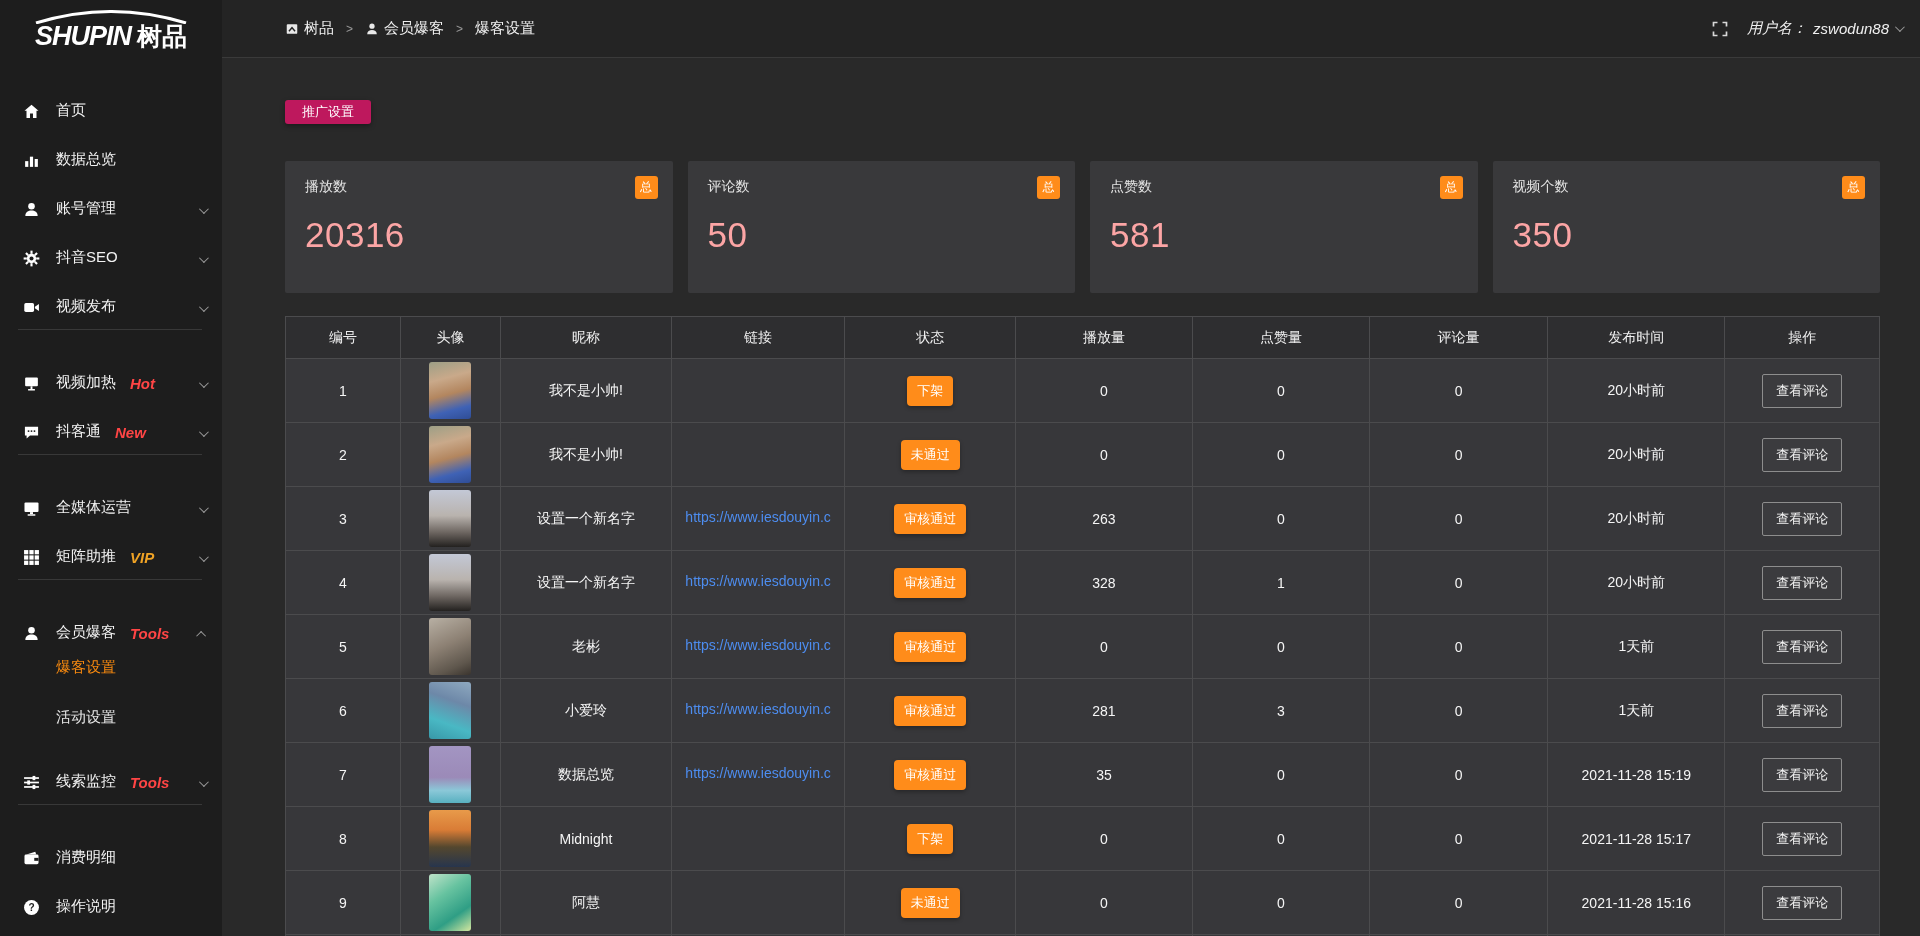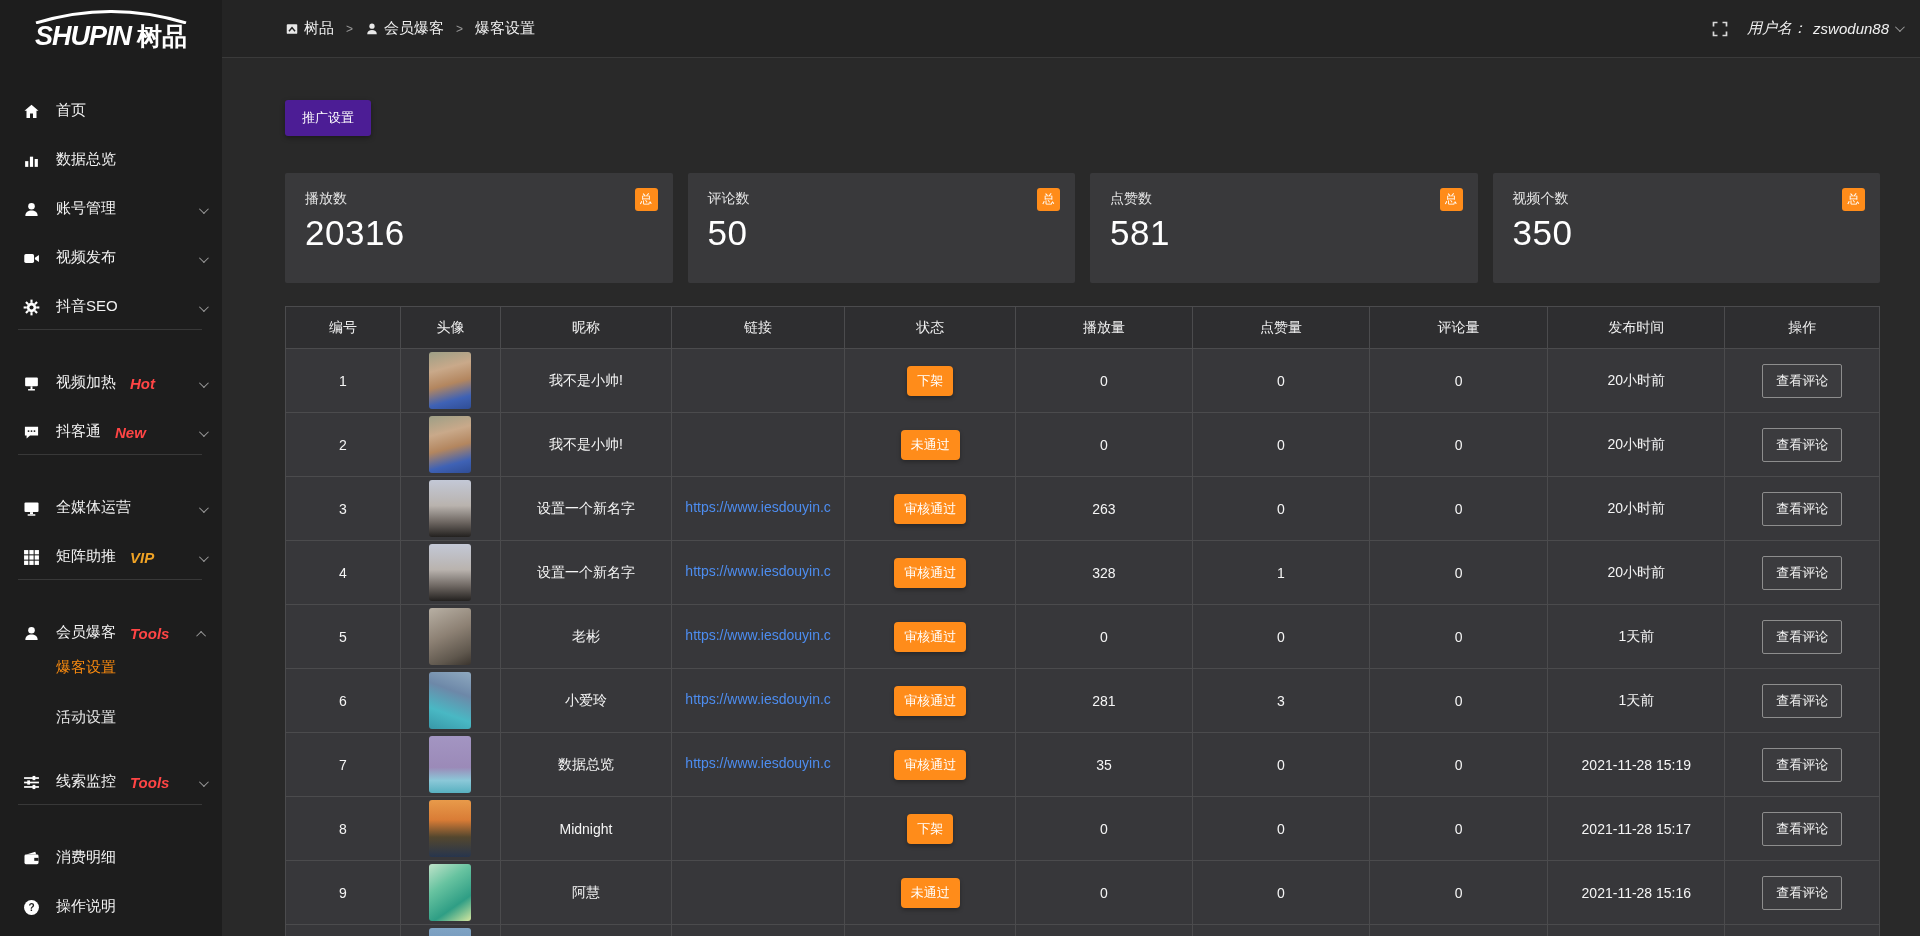--- a/index.html
+++ b/index.html
@@ -34,26 +34,26 @@
   .crumbs { display:flex; align-items:center; gap:10px; }
   .crumb { display:flex; align-items:center; gap:5px; cursor:pointer; }
   .crumb .lbl { font-size:15px; color:#f0f0f0; }
   .crumb-sep { color:#9a9a9a; font-size:12px; margin:0 2px; }
   .top-right { margin-left:auto; display:flex; align-items:center; gap:18px;font-style:italic; }
   .fs-icon { width:18px; height:18px; cursor:pointer; }
   .user-box { display:flex; align-items:center; gap:6px; cursor:pointer; }
   .user-box .ulabel, .user-box .uname { font-size:15px; color:#f0f0f0; }
 
   .content { padding:42px 40px 0 63px; }
-  .promo-btn { display:inline-block; background:#4c1d95; color:#fff; font-size:13px; border:none; border-radius:3px; padding:9px 17px; cursor:pointer; box-shadow:0 2px 5px rgba(0,0,0,.35); font-family:inherit; }
+  .promo-btn { display:inline-block; background:#be185d; color:#fff; font-size:13px; border:none; border-radius:3px; padding:3px 17px; cursor:pointer; box-shadow:0 2px 5px rgba(0,0,0,.35); font-family:inherit; }
 
   .cards { display:flex; gap:15px; margin-top:37px; }
-  .card { flex:1; height:110px; background:#39393b; border-radius:2px; position:relative; padding:17px 20px; }
+  .card { flex:1; height:132px; background:#39393b; border-radius:2px; position:relative; padding:17px 20px; }
   .card .clabel { font-size:14px; color:#e4e4e4; }
-  .card .cvalue { font-size:35px; color:#ffffff; margin-top:5px; letter-spacing:0.5px; }
+  .card .cvalue { font-size:35px; color:#fca5a5; margin-top:19px; letter-spacing:0.5px; }
   .card .cbadge { position:absolute; top:15px; right:15px; width:23px; height:23px; background:#ff8c1a; color:#fff; font-size:12px; border-radius:3px; display:flex; align-items:center; justify-content:center; }
 
   
   .tbl-wrap { margin-top:23px; }
   table { width:100%; border-collapse:collapse; table-layout:fixed; }
   th, td { border:1px solid #4b4b4d; text-align:center; vertical-align:middle; }
   th { height:42px; background:#2e2e30; font-size:14px; font-weight:normal; color:#f0f0f0; }
   td { height:64px; background:#37373a; font-size:14px; color:#f5f5f5; }
   .avatar { width:42px; height:57px; border-radius:3px; margin:0 auto; }
   .av-boy    { background:linear-gradient(165deg,#9d9f86 0%,#c9a98a 30%,#b3865f 55%,#3f62b5 80%,#2f4d96 100%); }
@@ -111,45 +111,45 @@
               <circle cx="8" cy="4.9" r="3.1" fill="#fff"></circle>
               <path d="M2.2 14c0-3.3 2.7-5 5.8-5s5.8 1.7 5.8 5z" fill="#fff"></path>
             </svg>
           </span>
           <span class="lbl">账号管理</span>
           <span class="chev-box"><span class="chev down"></span></span>
         </div>
         <div class="side-item">
           <span class="ic">
             <svg viewBox="0 0 16 16" width="17" height="17">
-              <rect x="1.2" y="3.8" width="9.2" height="8.4" rx="1.5" fill="#fff"></rect>
-              <path d="M11.2 7.2 15 4.6 v6.8 L11.2 8.8z" fill="#fff"></path>
-            </svg>
-          </span>
-          <span class="lbl">视频发布</span>
-          <span class="chev-box"><span class="chev down"></span></span>
-        </div>
-        <div class="side-item">
-          <span class="ic">
-            <svg viewBox="0 0 16 16" width="17" height="17">
               <g fill="#fff">
                 <circle cx="8" cy="8" r="4.4"></circle>
                 <rect x="7" y="0.6" width="2" height="3"></rect>
                 <rect x="7" y="12.4" width="2" height="3"></rect>
                 <rect x="0.6" y="7" width="3" height="2"></rect>
                 <rect x="12.4" y="7" width="3" height="2"></rect>
                 <rect x="7" y="0.6" width="2" height="3" transform="rotate(45 8 8)"></rect>
                 <rect x="7" y="12.4" width="2" height="3" transform="rotate(45 8 8)"></rect>
                 <rect x="0.6" y="7" width="3" height="2" transform="rotate(45 8 8)"></rect>
                 <rect x="12.4" y="7" width="3" height="2" transform="rotate(45 8 8)"></rect>
               </g>
               <circle cx="8" cy="8" r="1.9" fill="#1d1d1d"></circle>
             </svg>
           </span>
           <span class="lbl">抖音SEO</span>
+          <span class="chev-box"><span class="chev down"></span></span>
+        </div>
+        <div class="side-item">
+          <span class="ic">
+            <svg viewBox="0 0 16 16" width="17" height="17">
+              <rect x="1.2" y="3.8" width="9.2" height="8.4" rx="1.5" fill="#fff"></rect>
+              <path d="M11.2 7.2 15 4.6 v6.8 L11.2 8.8z" fill="#fff"></path>
+            </svg>
+          </span>
+          <span class="lbl">视频发布</span>
           <span class="chev-box"><span class="chev down"></span></span>
         </div>
         <div class="divider"></div>
         <div class="side-item">
           <span class="ic">
             <svg viewBox="0 0 16 16" width="17" height="17">
               <rect x="2" y="2.4" width="12" height="8.2" rx="1" fill="#fff"></rect>
               <rect x="7.1" y="10.6" width="1.8" height="2.6" fill="#fff"></rect>
               <rect x="4.8" y="13.2" width="6.4" height="1.4" fill="#fff"></rect>
             </svg>

